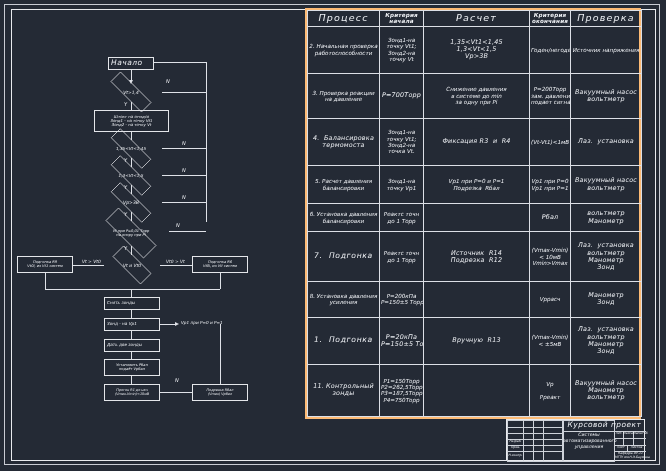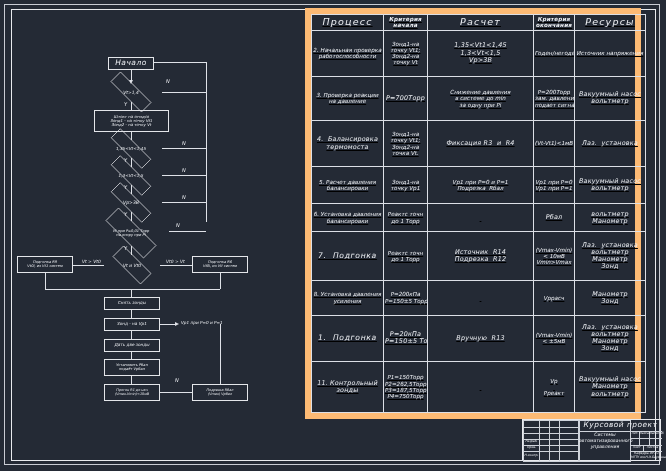--- a/index.html
+++ b/index.html
@@ -8,53 +8,53 @@
   #canvas{position:relative;width:666px;height:471px;background:#242a35;}
 
   
   .frame-outer{position:absolute;left:4px;top:4px;width:656px;height:461px;
     border:1px solid #c9ccd4;box-sizing:border-box;}
   .frame-inner{position:absolute;left:11px;top:9px;width:645px;height:452px;
     border:1px solid #e8eaee;box-sizing:border-box;}
 
   
   .node{position:absolute;box-sizing:border-box;border:1px solid #e4e6ea;
-        display:flex;align-items:center;justify-content:center;text-align:center;
+        display:flex;align-items:center;justify-content:flex-start;text-align:center;
         color:#eceef2;font-style:italic;line-height:1.1;padding:1px 2px;}
   .node.multi{flex-direction:column;justify-content:center;}
   .node span{display:block;white-space:pre;}
   .dia{position:absolute;box-sizing:border-box;}
   .dia .shape{position:absolute;inset:0;border:1px solid #e4e6ea;
         transform:rotate(45deg) scale(.707);background:transparent;}
   .dia .txt{position:absolute;inset:0;display:flex;align-items:center;
         justify-content:center;color:#eceef2;font-style:italic;white-space:pre;}
   .ln{position:absolute;background:#dfe2e8;}
   .lnh{height:1px;}
   .lnv{width:1px;}
   .lbl{position:absolute;color:#e9ebef;font-style:italic;white-space:pre;}
   .arrow{position:absolute;width:0;height:0;border-style:solid;}
   .arrow.down{border-width:4px 2.5px 0 2.5px;border-color:#dfe2e8 transparent transparent transparent;}
   .arrow.right{border-width:2.5px 0 2.5px 4px;border-color:transparent transparent transparent #dfe2e8;}
 
   
   #proc-table{position:absolute;left:305px;top:8px;width:336px;height:411px;
-    border:6px solid #fdba74;box-sizing:border-box;text-decoration:underline;}
+    border:2px solid #fdba74;box-sizing:border-box;}
   #proc-table table{width:100%;height:100%;border-collapse:collapse;table-layout:fixed;}
   #proc-table td,#proc-table th{border:1px solid #dcdfe6;color:#eef0f4;
     font-style:italic;text-align:center;vertical-align:middle;padding:1px 1px;
     line-height:1.12;overflow:hidden;}
   #proc-table th{font-size:9.5px;letter-spacing:1.2px;font-weight:400;}
   #proc-table th.sm{font-size:5.6px;letter-spacing:.2px;font-weight:700;}
   #proc-table td{font-size:5.6px;}
   #proc-table td.big{font-size:7.6px;letter-spacing:.7px;}
   #proc-table td.med{font-size:6.4px;letter-spacing:.2px;}
   #proc-table td .l{display:block;white-space:pre;}
 
   
-  #titleblock{position:absolute;left:522px;top:419px;width:139px;height:42px;
+  #titleblock{position:absolute;left:506px;top:419px;width:139px;height:42px;
      border:1px solid #e8eaee;box-sizing:border-box;}
   #titleblock .tb{position:absolute;box-sizing:border-box;border:1px solid #cfd3da;}
   #titleblock .tbt{position:absolute;color:#eceef2;font-style:italic;white-space:pre;
      line-height:1.05;text-align:center;}
   .tb-title{font-size:7.4px;letter-spacing:.5px;}
   .tb-sub{font-size:4.6px;}
   .tb-tiny{font-size:3.1px;}
 </style>
 </head>
 <body>
@@ -201,21 +201,21 @@
           <col style="width:106px">
           <col style="width:41px">
           <col style="width:71px">
       </colgroup>
       <thead>
         <tr>
           <th><span>Процесс</span></th>
           <th class="sm">Критерия<br>начала</th>
           <th><span>Расчет</span></th>
           <th class="sm">Критерия<br>окончания</th>
-          <th><span>Ресурсы</span></th>
+          <th><span>Проверка</span></th>
         </tr>
       </thead>
       <tbody id="tbody">
           <tr style="height: 40px;">
             <td class="">
               <span class="l">2. Начальная проверка</span>
               <span class="l">работоспособности</span>
             </td>
             <td class="">
               <span class="l">Зонд1-на</span>

